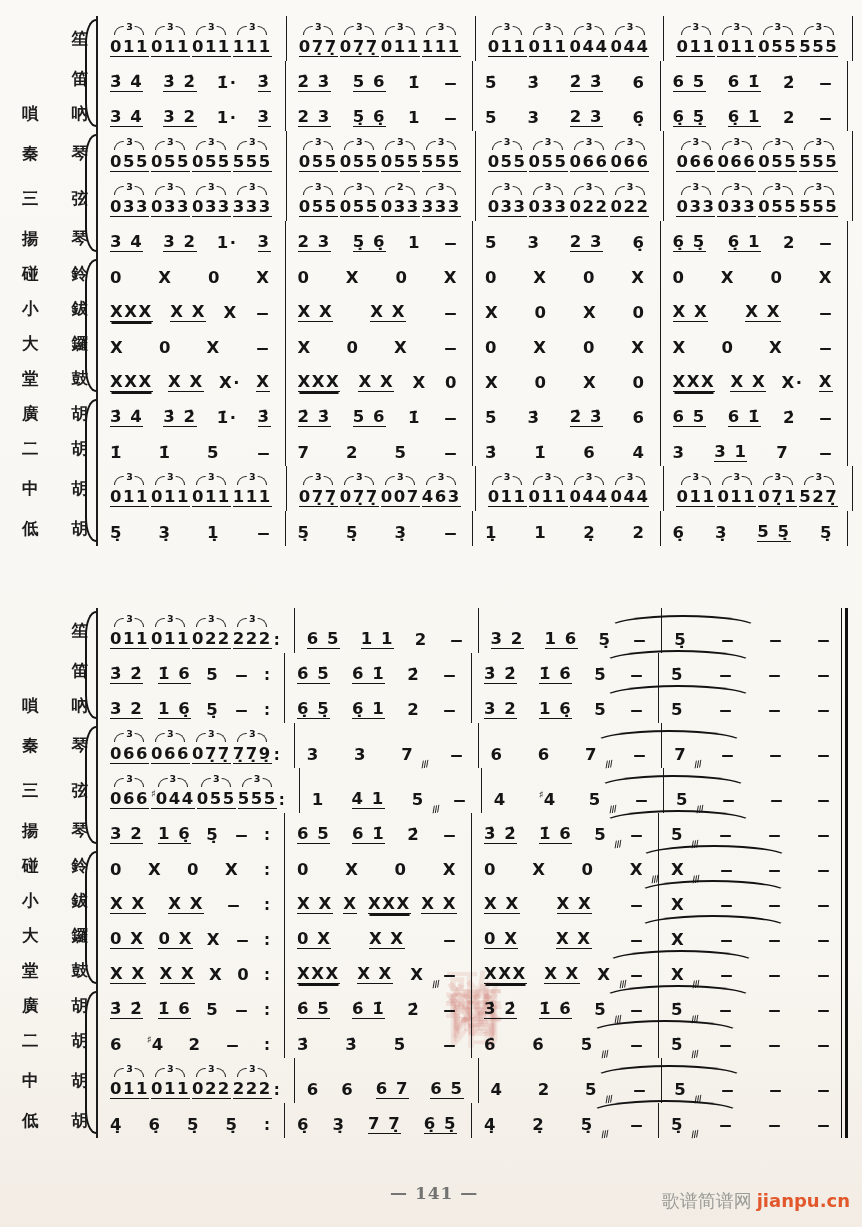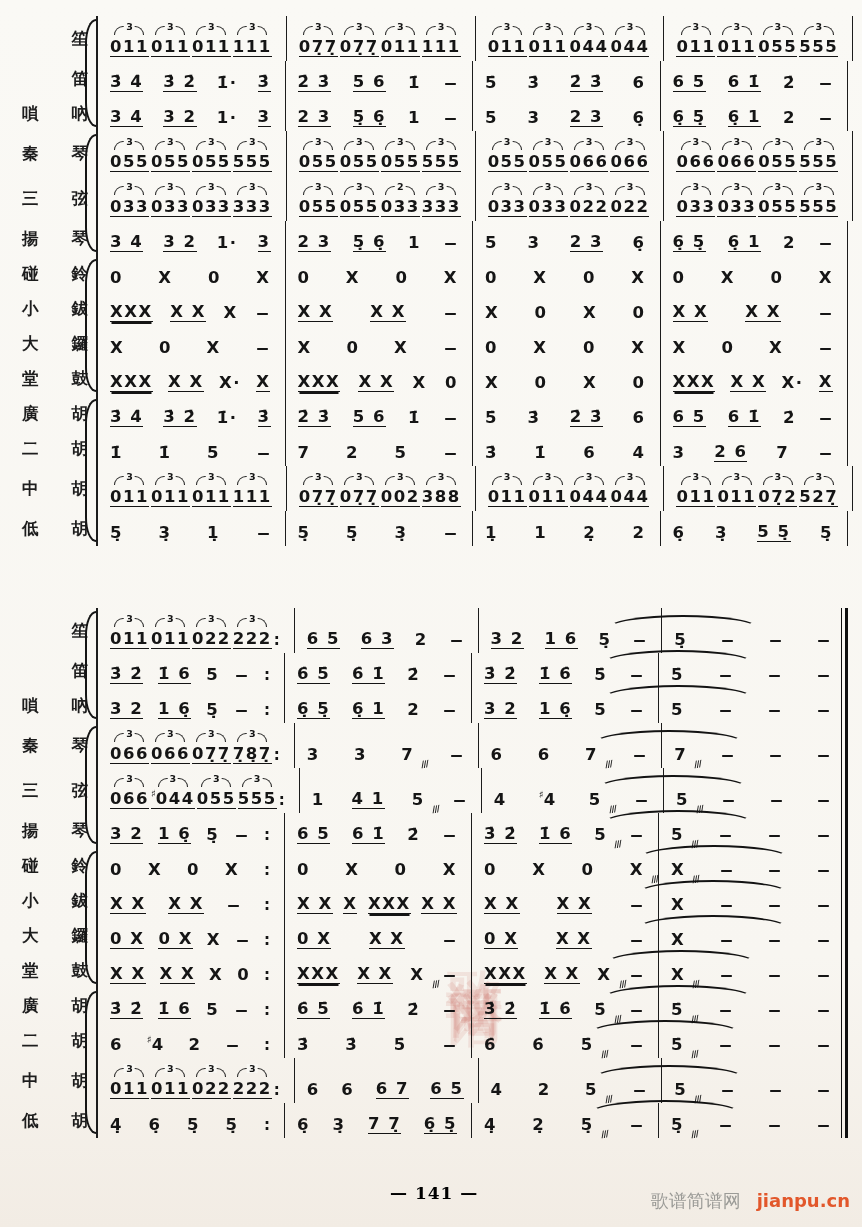--- a/index.html
+++ b/index.html
@@ -60,26 +60,26 @@
   .acc{font-size:10px;vertical-align:7px;letter-spacing:0;}
 
   .brace{
     position:absolute;left:75px;width:11px;z-index:2;
     border:2.6px solid #141414;border-right:none;
     border-radius:11px 0 0 11px / 24px 0 0 24px;box-sizing:border-box;
   }
 
   .page-num{
     position:absolute;left:390px;top:1183px;z-index:2;
-    font-family:"DejaVu Serif",serif;font-weight:700;font-size:17px;color:#000000;
+    font-family:"DejaVu Serif",serif;font-weight:700;font-size:17px;color:#737373;
     letter-spacing:1px;
   }
   .brand{position:absolute;right:12px;top:1189px;z-index:2;font-size:18px;}
   .brand .bname{font-weight:500;}
-  .brand .burl{font-weight:700;margin-left:16px;}
+  .brand .burl{font-weight:700;margin-left:5px;}
 
   .seal{
     position:absolute;left:438px;top:926px;height:290px;z-index:0;
     writing-mode:vertical-rl;font-family:"DejaVu Serif",serif;
     font-size:56px;font-weight:700;letter-spacing:6px;
     color:rgba(190,62,45,0.10);user-select:none;
   }
 </style>
 </head>
 <body>
@@ -551,21 +551,21 @@
             <span class="tok dash"><span class="txt">—</span></span>
           </div>
           <div class="meas">
             <span class="tok"><span class="txt">3̇</span></span>
             <span class="tok"><span class="txt">1̇</span></span>
             <span class="tok"><span class="txt">6</span></span>
             <span class="tok"><span class="txt">4</span></span>
           </div>
           <div class="meas">
             <span class="tok"><span class="txt">3</span></span>
-            <span class="tok"><span class="txt u">2 6</span></span>
+            <span class="tok"><span class="txt u">3 1</span></span>
             <span class="tok"><span class="txt">7</span></span>
             <span class="tok dash"><span class="txt">—</span></span>
           </div>
         </div>
       </div>
       <div class="row has-tup">
         <div class="label">
           <span>中</span>
           <span>胡</span>
         </div>
@@ -586,24 +586,24 @@
           </div>
           <div class="meas">
             <span class="tok"><span class="tup">
                 <b>3</b>
               </span><span class="txt u">07̣7̣</span></span>
             <span class="tok"><span class="tup">
                 <b>3</b>
               </span><span class="txt u">07̣7̣</span></span>
             <span class="tok"><span class="tup">
                 <b>3</b>
-              </span><span class="txt u">002</span></span>
-            <span class="tok"><span class="tup">
-                <b>3</b>
-              </span><span class="txt u">388</span></span>
+              </span><span class="txt u">007</span></span>
+            <span class="tok"><span class="tup">
+                <b>3</b>
+              </span><span class="txt u">463</span></span>
           </div>
           <div class="meas">
             <span class="tok"><span class="tup">
                 <b>3</b>
               </span><span class="txt u">011</span></span>
             <span class="tok"><span class="tup">
                 <b>3</b>
               </span><span class="txt u">011</span></span>
             <span class="tok"><span class="tup">
                 <b>3</b>
@@ -614,21 +614,21 @@
           </div>
           <div class="meas">
             <span class="tok"><span class="tup">
                 <b>3</b>
               </span><span class="txt u">011</span></span>
             <span class="tok"><span class="tup">
                 <b>3</b>
               </span><span class="txt u">011</span></span>
             <span class="tok"><span class="tup">
                 <b>3</b>
-              </span><span class="txt u">07̣2</span></span>
+              </span><span class="txt u">07̣1</span></span>
             <span class="tok"><span class="tup">
                 <b>3</b>
               </span><span class="txt u">527̣</span></span>
           </div>
         </div>
       </div>
       <div class="row">
         <div class="label">
           <span>低</span>
           <span>胡</span>
@@ -681,21 +681,21 @@
             <span class="tok"><span class="tup">
                 <b>3</b>
               </span><span class="txt u">022</span></span>
             <span class="tok"><span class="tup">
                 <b>3</b>
               </span><span class="txt u">222</span></span>
             <span class="tok rep"><span class="txt">:</span></span>
           </div>
           <div class="meas">
             <span class="tok"><span class="txt u">6 5</span></span>
-            <span class="tok"><span class="txt u">6 3</span></span>
+            <span class="tok"><span class="txt u">1 1</span></span>
             <span class="tok"><span class="txt">2</span></span>
             <span class="tok dash"><span class="txt">—</span></span>
           </div>
           <div class="meas">
             <span class="tok"><span class="txt u">3 2</span></span>
             <span class="tok"><span class="txt u">1 6</span></span>
             <span class="tok"><span class="txt">5̣</span><span class="arc"></span></span>
             <span class="tok dash"><span class="txt">—</span></span>
           </div>
           <div class="meas final">
@@ -782,21 +782,21 @@
                 <b>3</b>
               </span><span class="txt u">066</span></span>
             <span class="tok"><span class="tup">
                 <b>3</b>
               </span><span class="txt u">066</span></span>
             <span class="tok"><span class="tup">
                 <b>3</b>
               </span><span class="txt u">07̣7̣</span></span>
             <span class="tok"><span class="tup">
                 <b>3</b>
-              </span><span class="txt u">7̣8̣7̣</span></span>
+              </span><span class="txt u">7̣7̣9̣</span></span>
             <span class="tok rep"><span class="txt">:</span></span>
           </div>
           <div class="meas">
             <span class="tok"><span class="txt">3</span></span>
             <span class="tok"><span class="txt">3</span></span>
             <span class="tok"><span class="txt">7</span><span class="tr">///</span></span>
             <span class="tok dash"><span class="txt">—</span></span>
           </div>
           <div class="meas">
             <span class="tok"><span class="txt">6</span></span>

